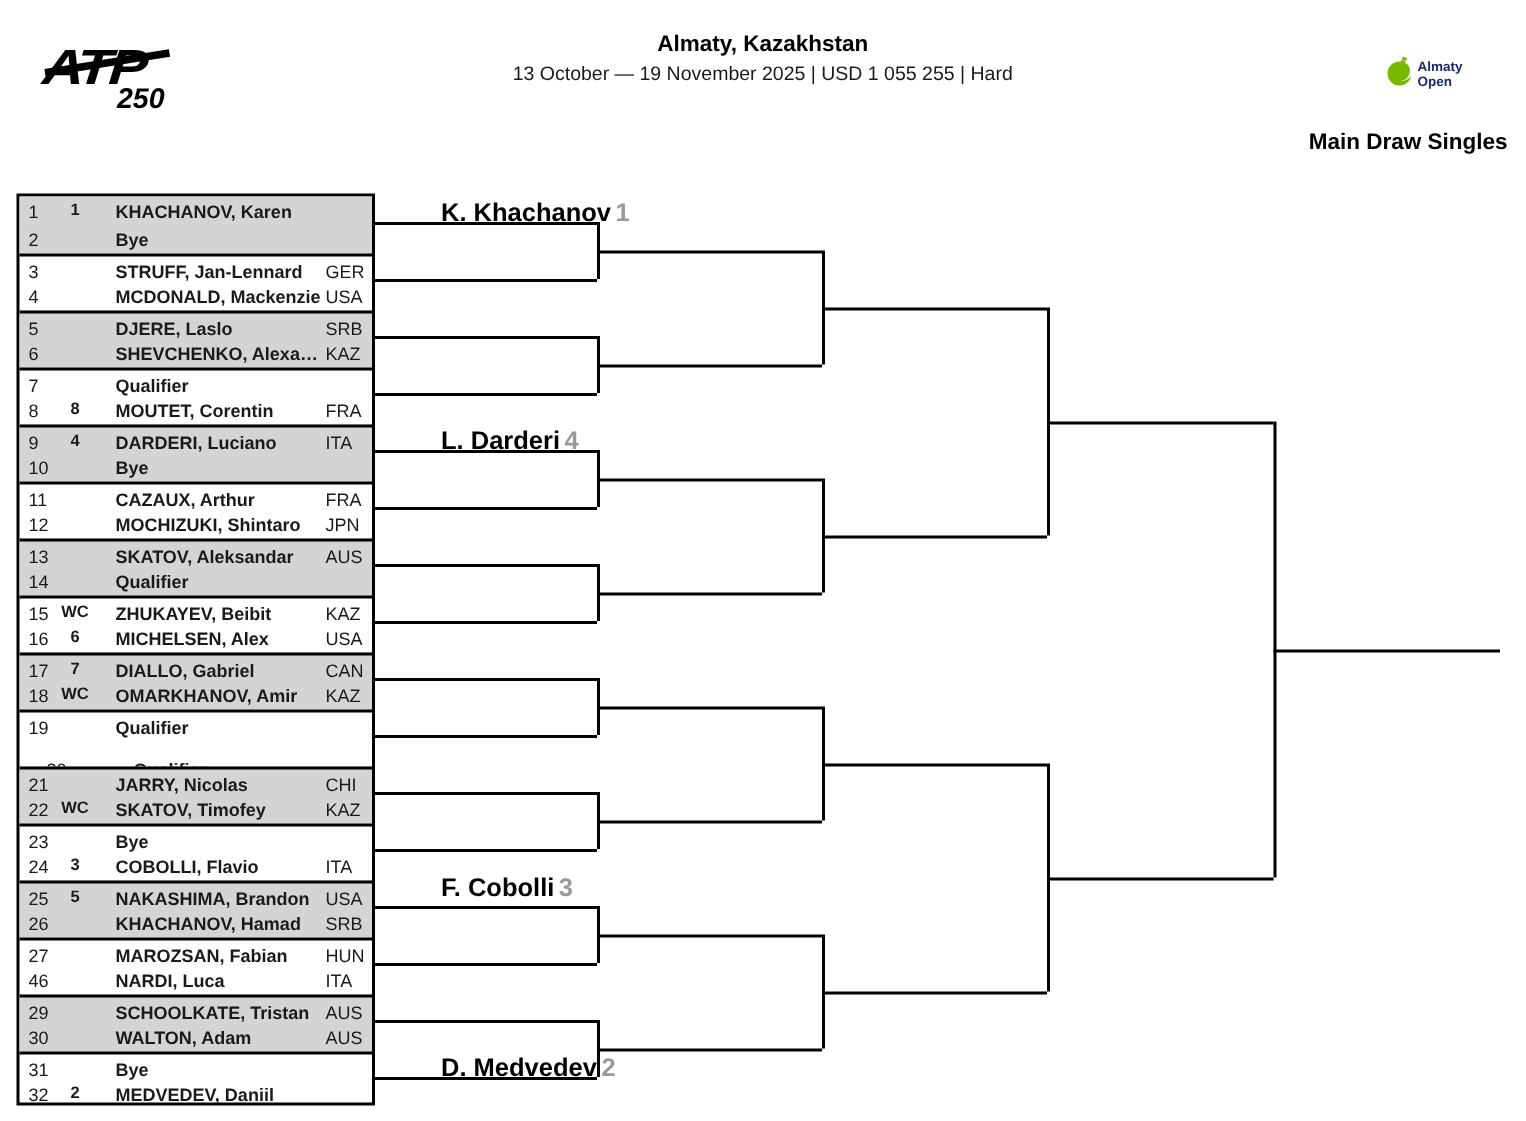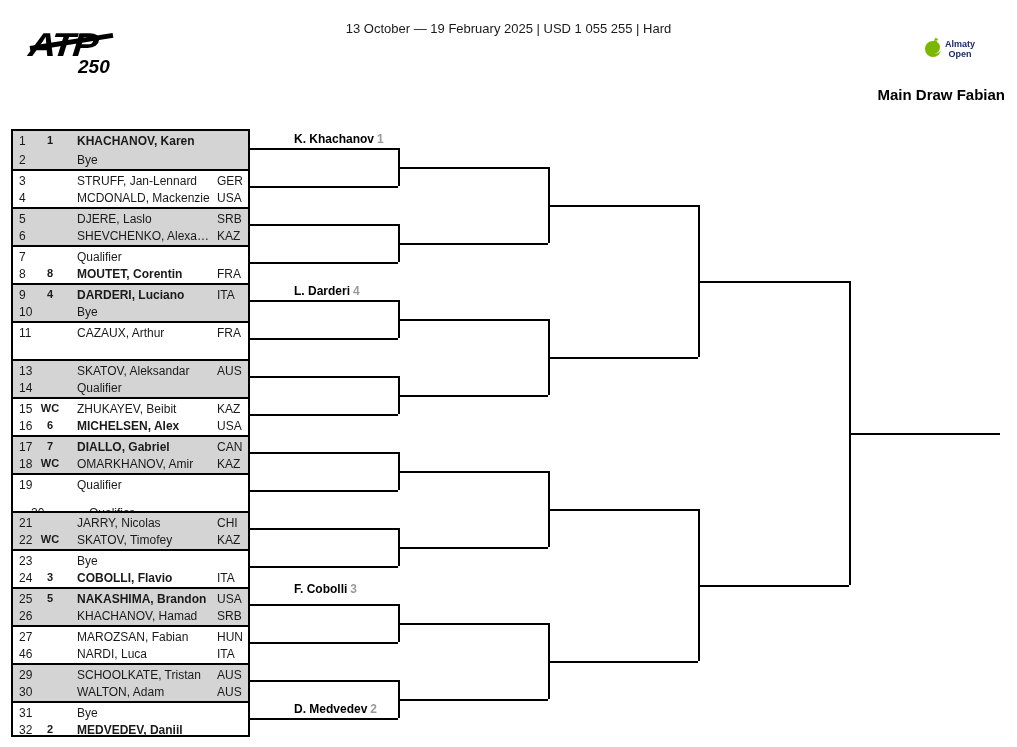--- a/index.html
+++ b/index.html
@@ -57,21 +57,21 @@
     font-size: 15px; font-weight: bold; color: #000;
     line-height: 20px;
   }
   #tournament-meta {
     font-size: 13px; color: #1a1a1a;
     line-height: 18px;
   }
 
   #event-logo {
     position: absolute; left: 925px; top: 38px;
-    width: 72px; height: 24px; text-align: center;
+    width: 72px; height: 24px;
   }
   #event-logo .ball {
     position: absolute; left: 0; top: 3px;
     width: 16px; height: 16px; border-radius: 50%;
     background: #7ab800;
   }
   #event-logo .ball:after {
     content: ""; position: absolute;
     left: 3px; top: -1px; width: 12px; height: 14px;
     border-right: 2px solid #ffffff;
@@ -117,69 +117,70 @@
   }
   .e-status {
     position: absolute; left: 24px; top: 3px;
     width: 26px; text-align: center;
     font-size: 11px; font-weight: bold;
   }
   .e-name {
     position: absolute; left: 64px; top: 3px;
     width: 140px; text-align: left;
     font-size: 12px;
-    white-space: nowrap; overflow: hidden;
+    white-space: nowrap; overflow: hidden; font-weight: bold;
   }
   .e-name.seeded { font-weight: bold; }
   .e-country {
     position: absolute; left: 204px; top: 3px;
     width: 28px; text-align: left;
     font-size: 12px;
   }
 
   
   #bracket { position: absolute; left: 0; top: 0; width: 1017px; height: 747px; }
   .hline { position: absolute; height: 0; border-top: 2px solid #000; }
   .vline { position: absolute; width: 0; border-left: 2px solid #000; }
 
   .winner-label {
     position: absolute;
-    font-size: 12px; font-weight: bold; color: #000;
+    font-size: 17px; font-weight: bold; color: #000;
     white-space: nowrap;
     padding-left: 40px;
   }
   .winner-label .seed {
     font-weight: bold; color: #9a9a9a; margin-left: 3px;
   }
 </style>
 </head>
 <body>
 
 <div id="header">
 
   <div id="atp-logo">
     <div class="atp-word">ATP</div>
     <div class="atp-slash"></div>
     <div class="atp-250">250</div>
   </div>
 
   <div id="title-block">
-    <div id="tournament-meta">13 October — 19 February 2025 | USD 1 055 255 | Hard</div>
+    <div id="tournament-location">Almaty, Kazakhstan</div>
+    <div id="tournament-meta">13 October — 19 November 2025 | USD 1 055 255 | Hard</div>
   </div>
 
   <div id="event-logo">
     <div class="stem"></div>
     <div class="ball"></div>
     <div class="ev-name">
       <div>Almaty</div>
       <div>Open</div>
     </div>
   </div>
 
-  <div id="draw-label">Main Draw Fabian</div>
+  <div id="draw-label">Main Draw Singles</div>
 </div>
 
 <div id="entry-table">
     <div class="entry-row shaded" style="top: 0px;">
       <span class="e-num">1</span>
       <span class="e-status">1</span>
       <span class="e-name seeded">KHACHANOV, Karen</span>
       <span class="e-country"></span>
     </div>
     <div class="entry-row shaded" style="top: 19px;">
@@ -234,20 +235,26 @@
       <span class="e-num">10</span>
       <span class="e-status"></span>
       <span class="e-name">Bye</span>
       <span class="e-country"></span>
     </div>
     <div class="entry-row sep-top" style="top: 190px;">
       <span class="e-num">11</span>
       <span class="e-status"></span>
       <span class="e-name">CAZAUX, Arthur</span>
       <span class="e-country">FRA</span>
+    </div>
+    <div class="entry-row" style="top: 209px;">
+      <span class="e-num">12</span>
+      <span class="e-status"></span>
+      <span class="e-name">MOCHIZUKI, Shintaro</span>
+      <span class="e-country">JPN</span>
     </div>
     <div class="entry-row shaded sep-top" style="top: 228px;">
       <span class="e-num">13</span>
       <span class="e-status"></span>
       <span class="e-name">SKATOV, Aleksandar</span>
       <span class="e-country">AUS</span>
     </div>
     <div class="entry-row shaded" style="top: 247px;">
       <span class="e-num">14</span>
       <span class="e-status"></span>

